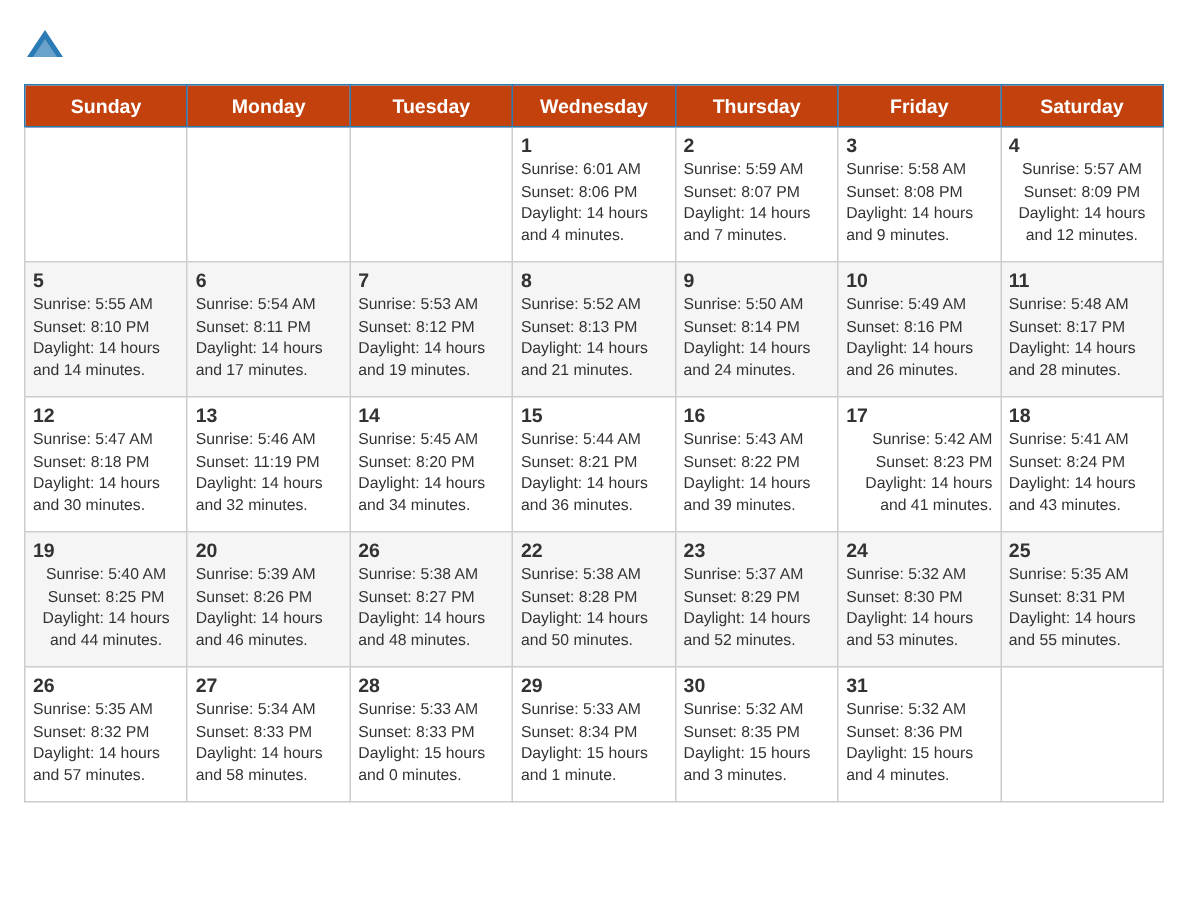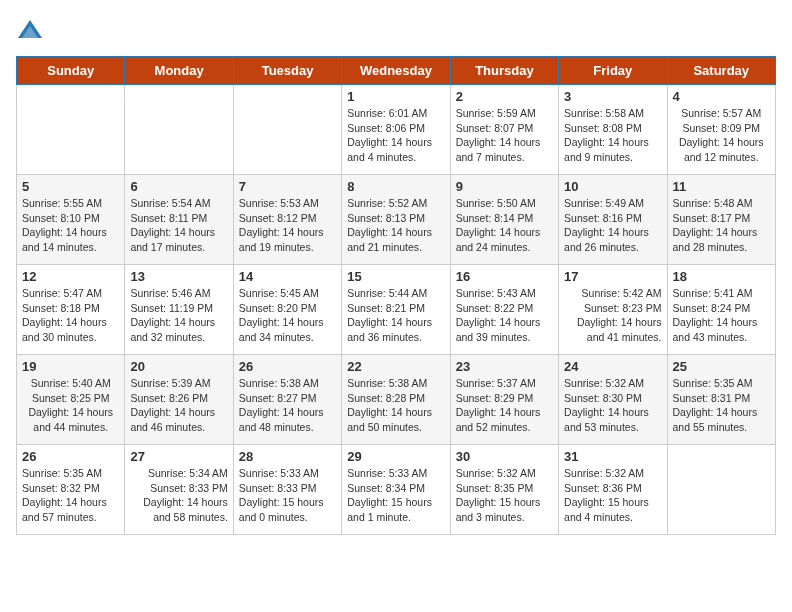--- a/index.html
+++ b/index.html
@@ -309,21 +309,21 @@
       <tr>
         <td>
           <div class="day-number">26</div>
           <div class="day-info" style="white-space: pre-line;">Sunrise: 5:35 AM
 Sunset: 8:32 PM
 Daylight: 14 hours
 and 57 minutes.</div>
         </td>
         <td>
           <div class="day-number">27</div>
-          <div class="day-info" style="white-space: pre-line; text-align: right;">Sunrise: 5:34 AM
+          <div class="day-info" style="white-space: pre-line;">Sunrise: 5:34 AM
 Sunset: 8:33 PM
 Daylight: 14 hours
 and 58 minutes.</div>
         </td>
         <td>
           <div class="day-number">28</div>
           <div class="day-info" style="white-space: pre-line;">Sunrise: 5:33 AM
 Sunset: 8:33 PM
 Daylight: 15 hours
 and 0 minutes.</div>

